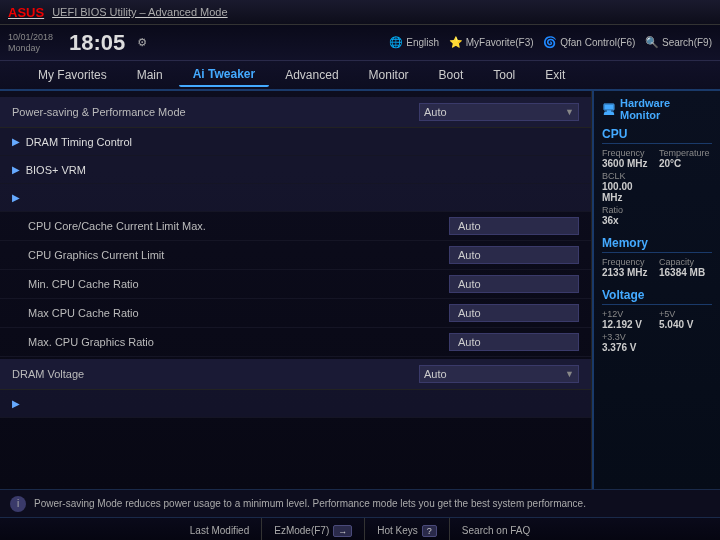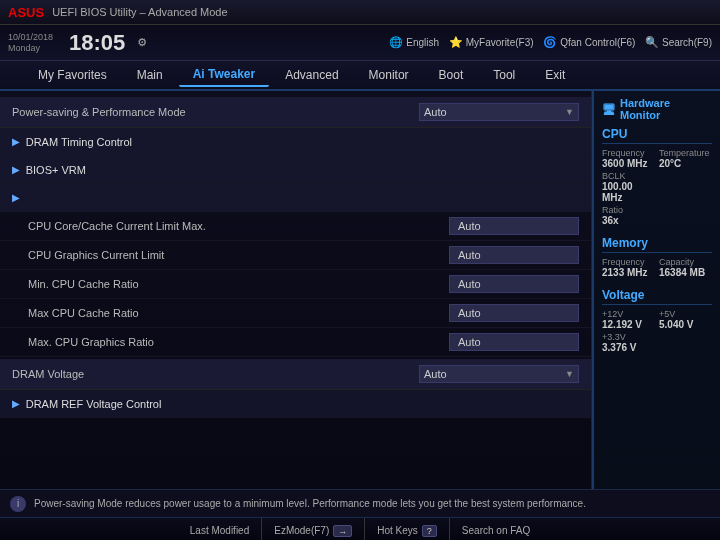--- a/index.html
+++ b/index.html
@@ -15,20 +15,21 @@
     }
 
     
     .top-bar {
       background: linear-gradient(180deg, #1a1a2e 0%, #0d0d1a 100%);
       border-bottom: 1px solid #333;
       display: flex;
       align-items: center;
       padding: 12px 8px;
       height: 22px;
+      text-decoration: underline;
     }
     .asus-logo {
       color: #e00;
       font-weight: bold;
       font-size: 13px;
       margin-right: 8px;
     }
     .bios-title {
       color: #aaa;
       font-size: 11px;
@@ -383,21 +384,20 @@
     <div class="power-mode-row" style="margin-top:2px">
       <span class="setting-label">DRAM Voltage</span>
       <div class="setting-dropdown">
         <span>Auto</span>
         <span class="dropdown-arrow">▼</span>
       </div>
     </div>
 
     <div class="setting-row header-row">
       <span class="expand-arrow">▶</span>
-      <span class="setting-label section-label">DRAM REF Voltage Control</span>
     </div>
 
   </div>
 
   <div class="right-panel">
     <div class="hw-title">
       <span>🖥</span>
       <span>Hardware Monitor</span>
     </div>
 

